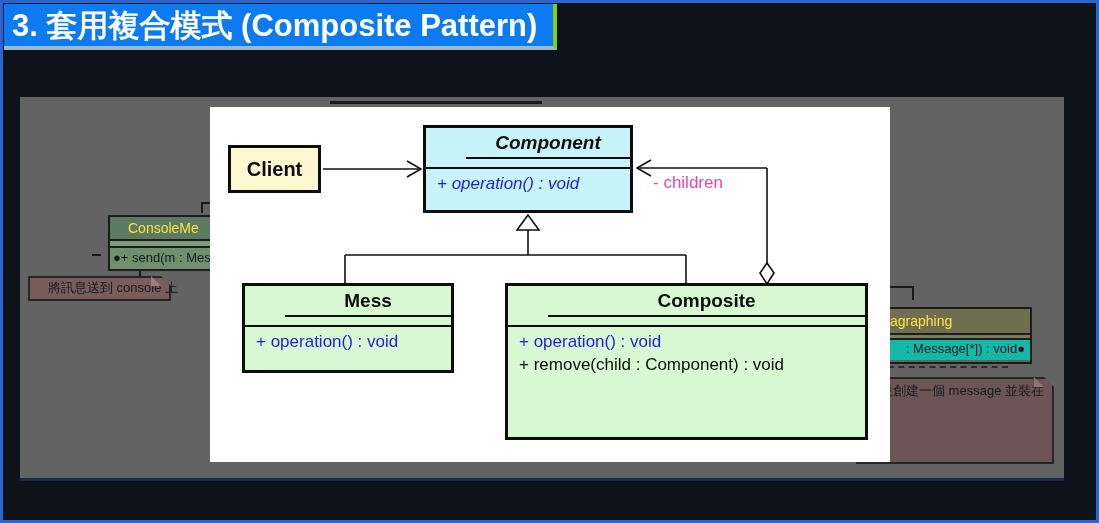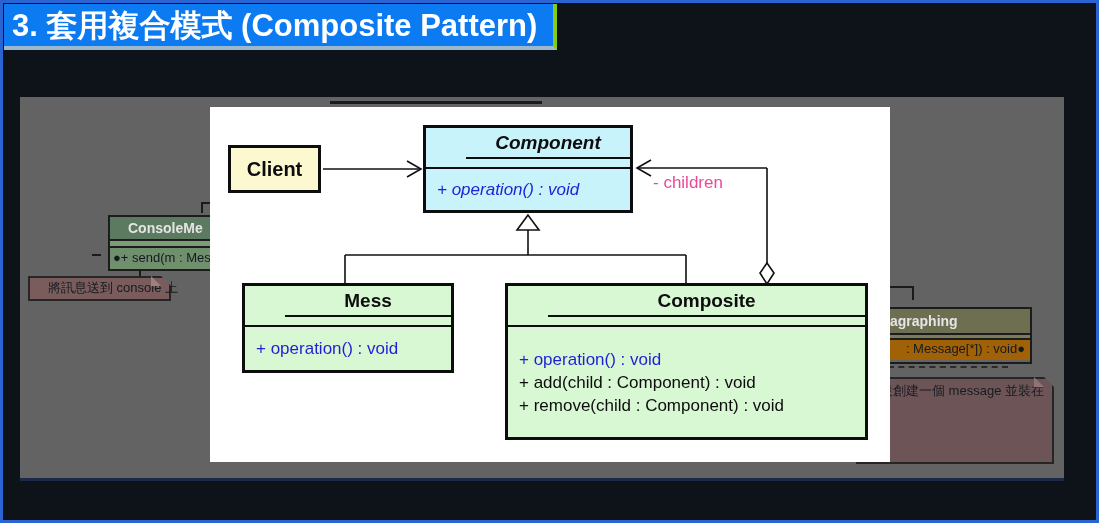--- a/index.html
+++ b/index.html
@@ -21,31 +21,31 @@
   
   .dim-area {
     position:absolute; left:20px; top:97px; width:1044px; height:381px;
     background:#636363; overflow:hidden;
     box-shadow: 0 3px 0 #1c2a4a;
   }
   .bg-line { position:absolute; background:#1a1a1a; }
   .bg-dashed { position:absolute; border-top:2px dashed #2a2a2a; }
   
   .bg-class { position:absolute; border:2px solid #1c1c1c; overflow:hidden; }
-  .bg-class .hd { font-weight:bold; font-size:14px; color:#e5e5e5; white-space:nowrap; }
+  .bg-class .hd { font-weight:normal; font-size:14px; color:#fde047; white-space:nowrap; }
   .bg-class .gap { border-top:2px solid #1c1c1c; border-bottom:2px solid #1c1c1c; }
   .bg-class .bd { font-size:13px; color:#141a20; white-space:nowrap; }
   .console-class { left:88px; top:118px; width:200px; height:56px; }
   .console-class .hd { height:22px; line-height:22px; background:#5c7a5f; padding-left:18px; }
   .console-class .gap { height:9px; background:#7d9c78; }
   .console-class .bd { height:21px; line-height:19px; background:#708f6d; padding-left:3px; }
   .right-class { left:820px; top:210px; width:192px; height:57px; }
   .right-class .hd { height:24px; line-height:24px; background:#6e6f51; padding-left:48px; }
   .right-class .gap { height:7px; background:#7a7b5d; }
-  .right-class .bd { height:20px; line-height:18px; background:#a16207; text-align:right; padding-right:5px; }
+  .right-class .bd { height:20px; line-height:18px; background:#14b8a6; text-align:right; padding-right:5px; }
   
   .bg-note { position:absolute; background:#7b5c5c; border:2px solid #262626; color:#151a20; }
   .bg-note .fold {
     position:absolute; top:-2px; right:-2px; width:0; height:0;
     border-top:10px solid #636363; border-left:10px solid transparent;
   }
   .bg-note .flap {
     position:absolute; top:-2px; right:8px; width:0; height:0;
     border-bottom:10px solid #9b8280; border-right:10px solid transparent;
   }
@@ -54,21 +54,21 @@
   .right-note { left:836px; top:280px; width:198px; height:87px;
     background:#6d5456; font-size:13px; }
   .right-note .txt { padding:3px 2px 0 22px; white-space:nowrap; color:#171c22; }
   
   .modal { position:absolute; left:210px; top:107px; width:680px; height:355px; background:#ffffff; }
   .modal svg { position:absolute; left:0; top:0; pointer-events:none; }
   .uml-class { position:absolute; border:3px solid #0d0d0d; display:flex; flex-direction:column; }
   .uml-title { border-bottom:2px solid #0d0d0d; text-align:center; font-weight:bold;
                font-size:19px; color:#0d0d0d; padding:4px 0 3px;margin-left:40px; }
   .uml-empty { border-bottom:2px solid #0d0d0d; height:10px; flex:0 0 auto; }
-  .uml-methods { flex:1; display:flex; flex-direction:column; justify-content:center;
+  .uml-methods { flex:1; display:flex; flex-direction:column; 
                  padding:3px 11px; font-size:17px; color:#0d0d0d; }
   .uml-methods .m { line-height:23px; white-space:nowrap; }
   .m-blue { color:#1f1fd6; }
   .client-box { left:18px; top:38px; width:93px; height:48px; background:#fcf8cf;
     align-items:center; justify-content:center; font-size:20px; font-weight:bold; color:#0d0d0d;
     display:flex; flex-direction:row; }
   .component-box { left:213px; top:18px; width:210px; height:88px; background:#c9f3fb; }
   .component-box .uml-title, .component-box .m { font-style:italic; }
   .leaf-box { left:32px; top:176px; width:212px; height:90px; background:#d8f8d3; }
   .composite-box { left:295px; top:176px; width:363px; height:157px; background:#d8f8d3; }
@@ -160,21 +160,20 @@
       <div class="uml-methods">
         <div class="m m-blue">+ operation() : void</div>
       </div>
     </div>
 
     <div class="uml-class composite-box">
       <div class="uml-title">Composite</div>
       <div class="uml-empty"></div>
       <div class="uml-methods">
         <div class="m m-blue">+ operation() : void</div>
-        <div class="m">+ add(child : Component) : void</div>
         <div class="m">+ remove(child : Component) : void</div>
       </div>
     </div>
 
     <div class="children-label">- children</div>
   </div>
 
 </div>
 
 </body></html>

